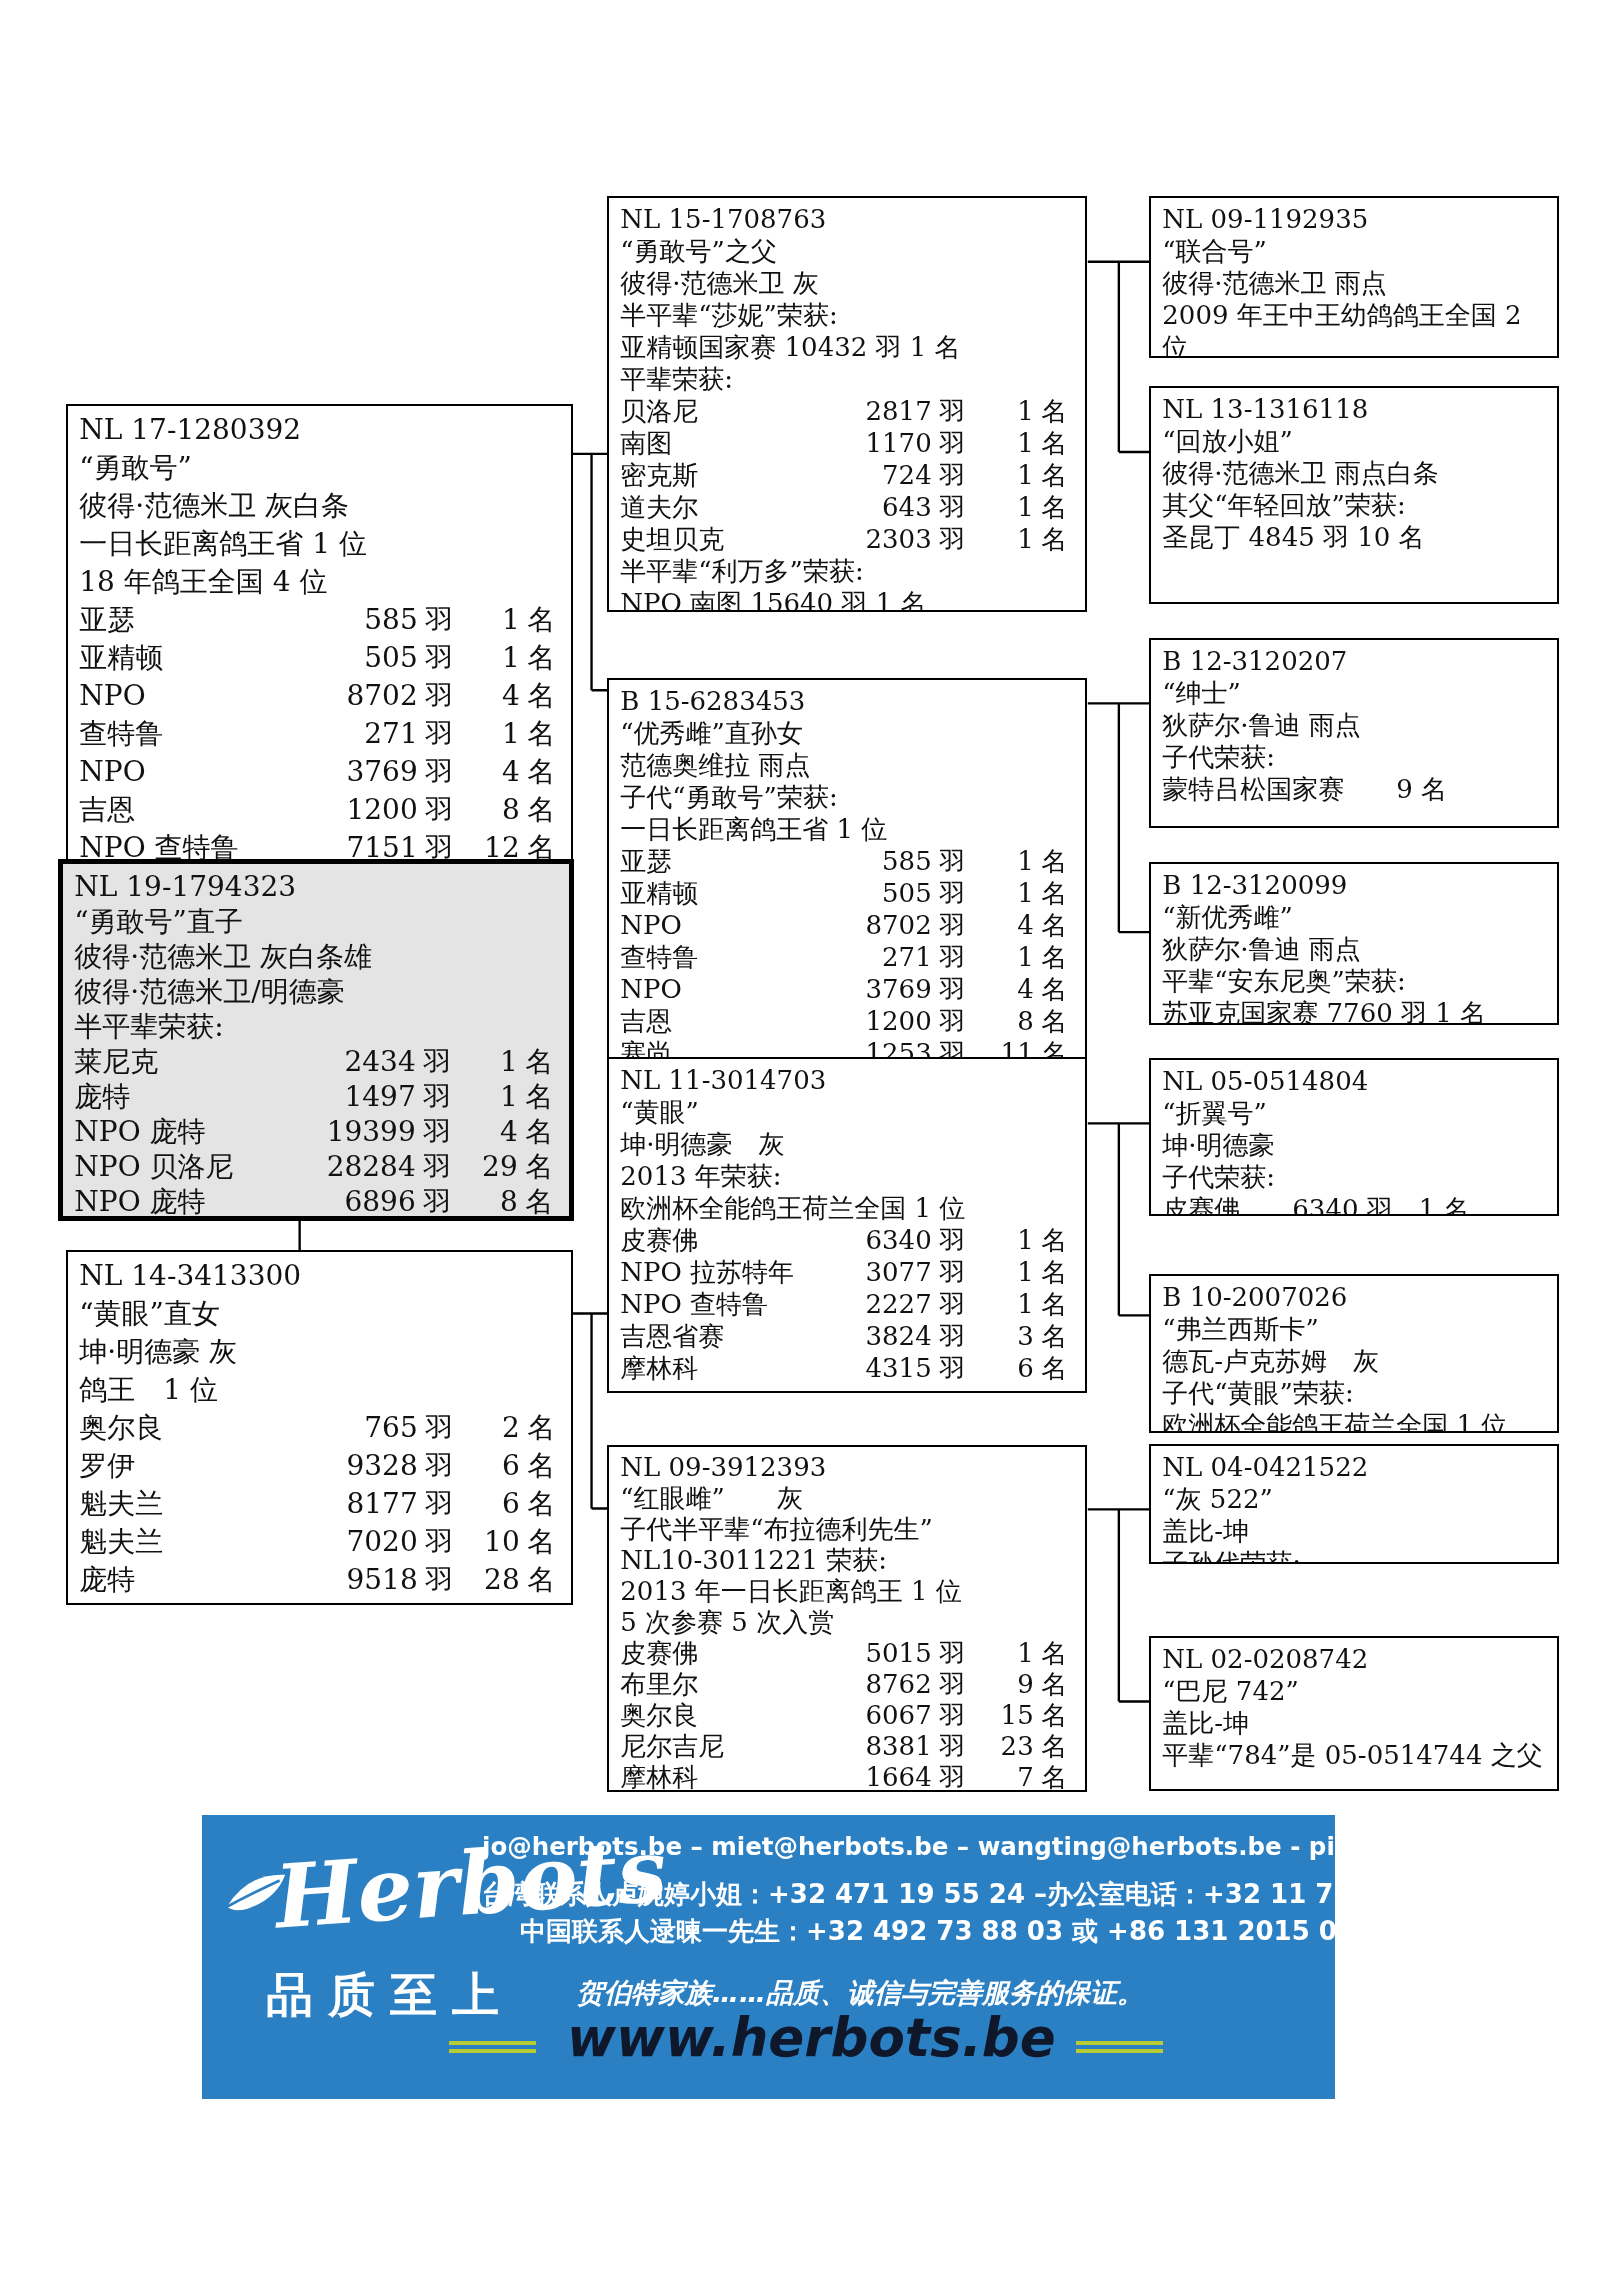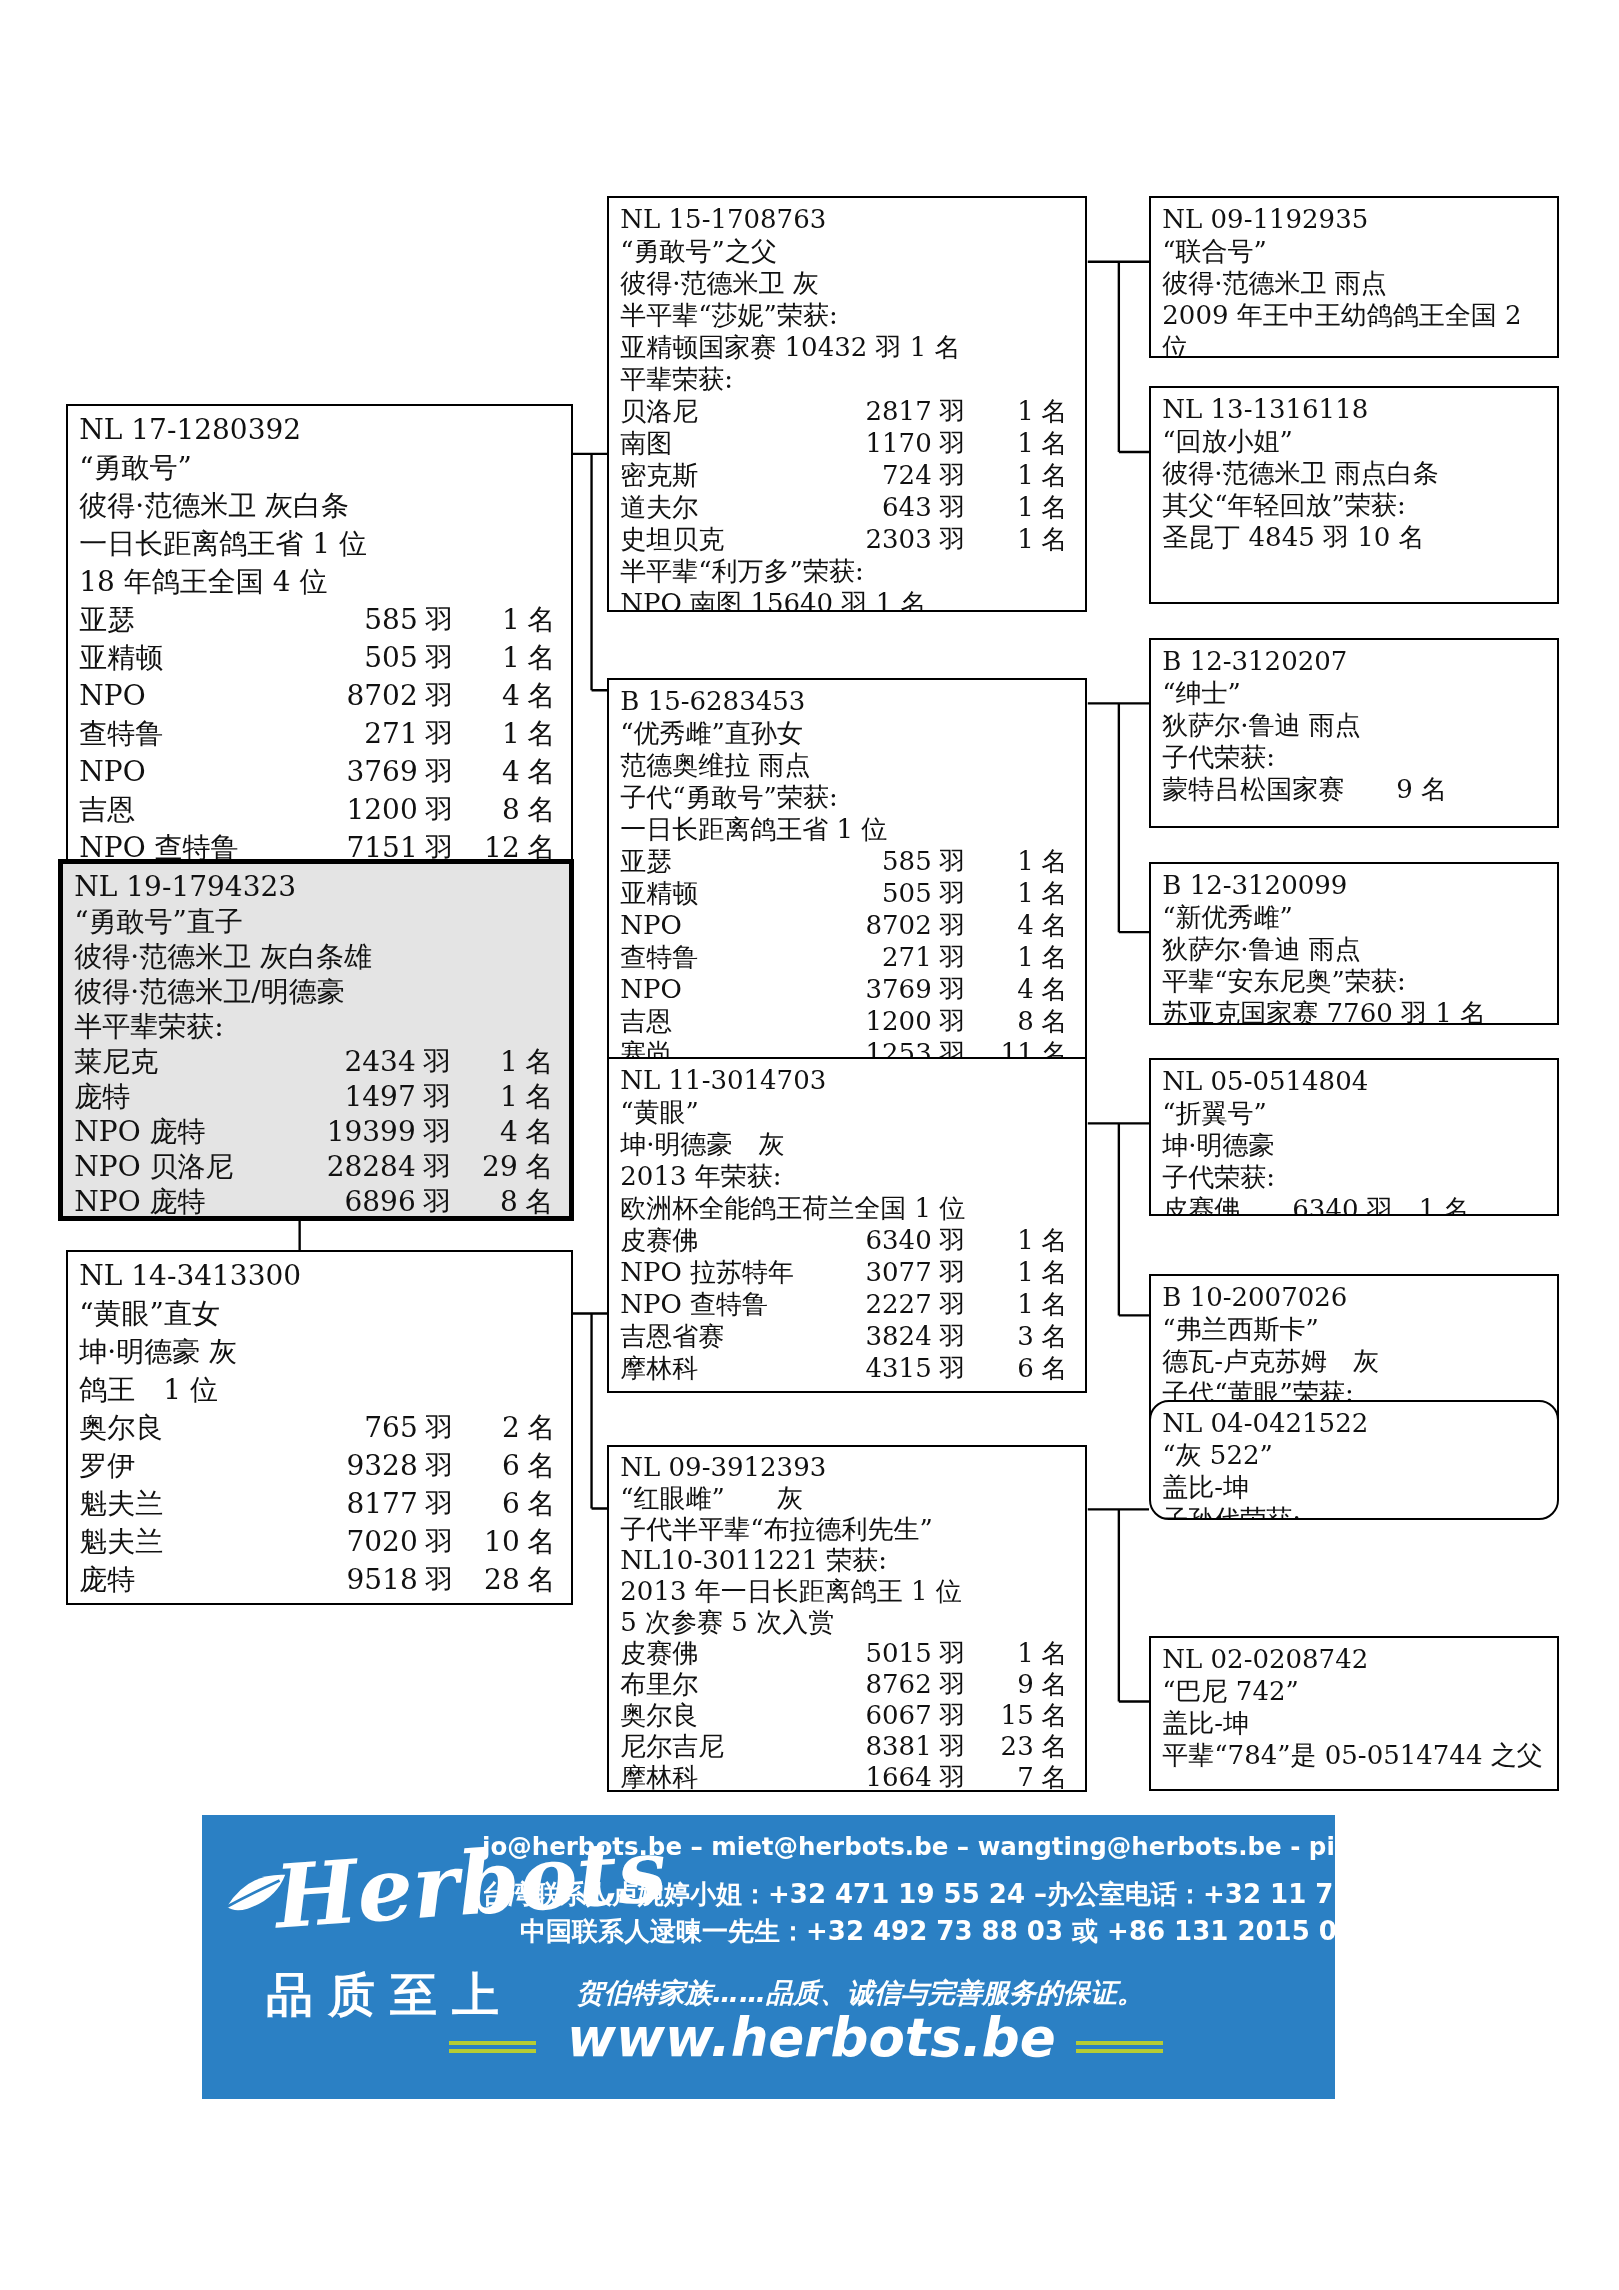--- a/index.html
+++ b/index.html
@@ -19,41 +19,41 @@
   #box-ff{left:607px;top:196px;width:480px;height:416px;}
   #box-fm{left:607px;top:642px;width:480px;height:382px;margin-top:36px;}
   #box-mf{left:607px;top:1057px;width:480px;height:336px;}
   #box-mm{left:607px;top:1445px;width:480px;height:347px;line-height:31px;}
   #box-gp1{left:1149px;top:196px;width:410px;height:162px;}
   #box-gp2{left:1149px;top:386px;width:410px;height:218px;}
   #box-gp3{left:1149px;top:638px;width:410px;height:190px;}
   #box-gp4{left:1149px;top:862px;width:410px;height:163px;}
   #box-gp5{left:1149px;top:1058px;width:410px;height:158px;}
   #box-gp6{left:1149px;top:1251px;width:410px;height:159px;margin-top:23px;}
-  #box-gp7{left:1149px;top:1400px;width:410px;height:120px;border-radius:20px;}
+  #box-gp7{left:1149px;top:1444px;width:410px;height:120px;}
   #box-gp8{left:1149px;top:1636px;width:410px;height:155px;}
 
   .rrow{display:grid;grid-template-columns:1fr 102px 40px 62px 40px;}
   .c-num,.c-rank{text-align:right;}
   .c-unit{padding-left:7.5px;}
 
   
   .banner{position:absolute;left:202px;top:1815px;width:1133px;height:284px;
           background:#2b80c4;font-family:"DejaVu Sans","Liberation Sans",sans-serif;color:#fff;}
   .banner .abs{position:absolute;white-space:nowrap;}
   .logo-text{left:73px;top:17px;font-size:87px;font-weight:bold;font-style:italic;
              font-family:"DejaVu Serif","Liberation Serif",serif;transform:rotate(-4deg);}
   .logo-feather{left:21px;top:56px;}
   .logo-sub{left:64px;top:149px;font-size:47px;font-weight:bold;letter-spacing:15px;
             font-family:"DejaVu Serif","Liberation Serif",serif;}
   .b-emails{left:280px;top:17px;font-size:24.5px;font-weight:bold;}
   .b-tw{left:280px;top:62px;font-size:26px;font-weight:bold;}
   .b-cn{left:318px;top:99px;font-size:26px;font-weight:bold;}
   .b-slogan{left:375px;top:160px;font-size:27px;font-weight:bold;font-style:italic;}
-  .b-url{left:365px;top:192px;font-size:53px;font-weight:bold;font-style:italic;color:#ffffff;}
+  .b-url{left:365px;top:192px;font-size:53px;font-weight:bold;font-style:italic;color:#0f172a;}
   .gline{position:absolute;width:87px;height:12.2px;border-top:4.7px solid #b6cc34;
          border-bottom:4.7px solid #b6cc34;box-sizing:border-box;}
   .g1{left:247px;top:226px;}
   .g2{left:874px;top:226px;}
 </style>
 </head>
 <body>
 
 <div id="stage">
 

